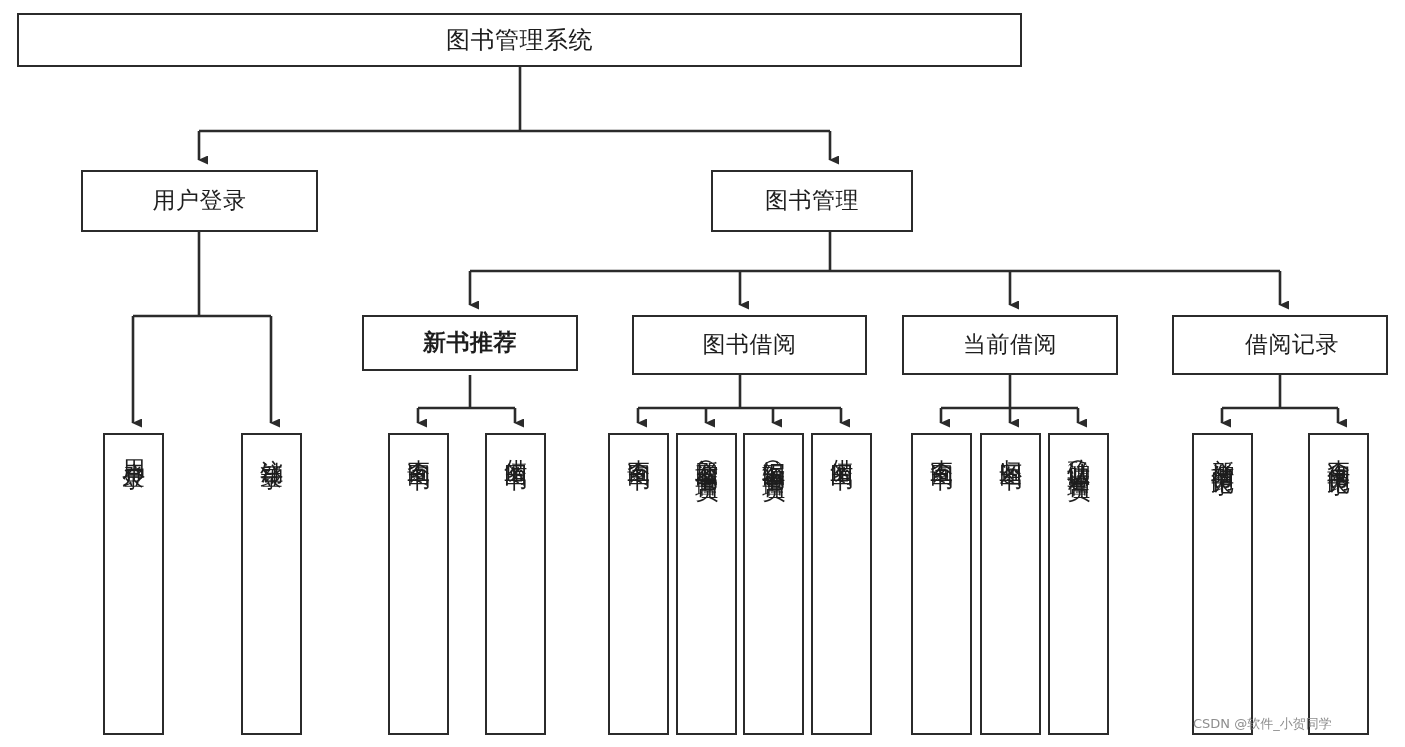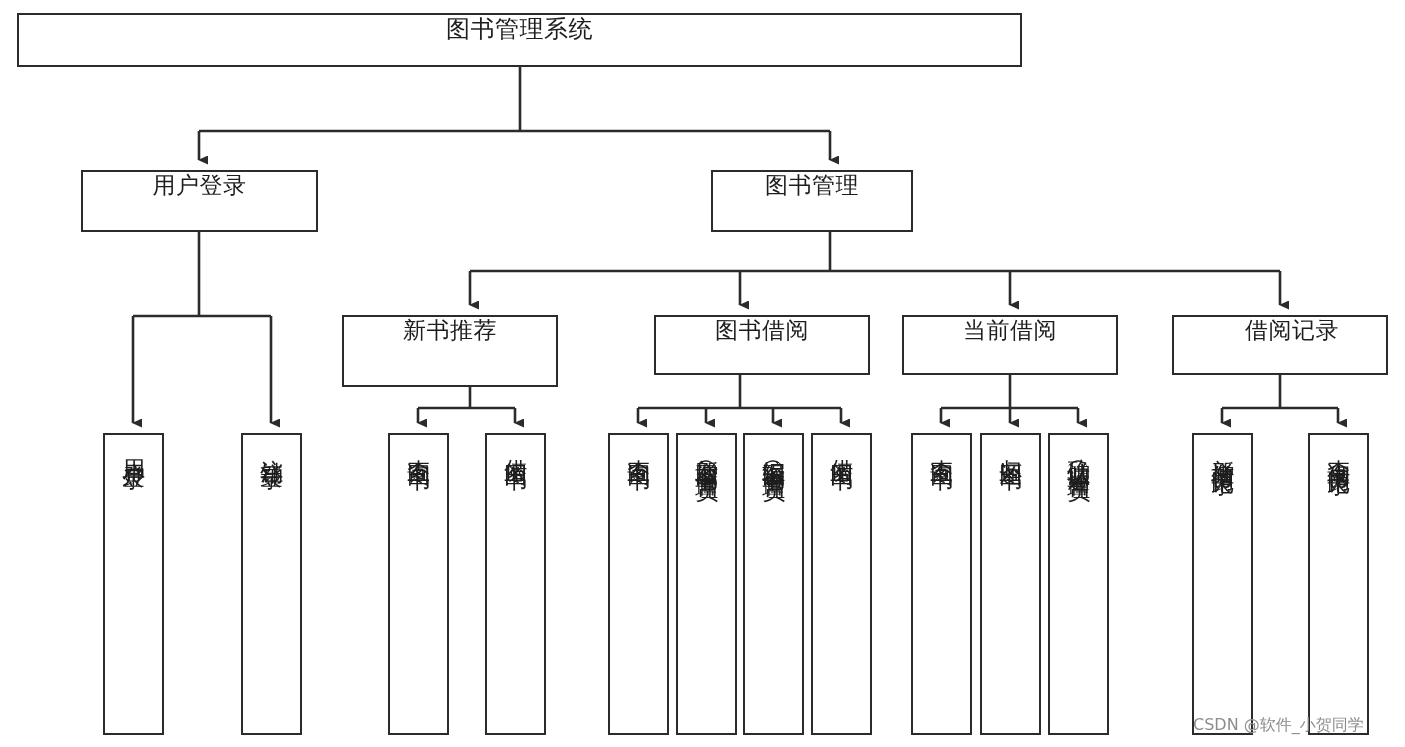--- a/index.html
+++ b/index.html
@@ -24,20 +24,21 @@
     width: 1405px;
     height: 747px;
   }
   .node {
     position: absolute;
     box-sizing: border-box;
     border: 2.5px solid #2b2b2b;
     background: #ffffff;
     color: #1d1d1d;
     display: flex;
+    align-items: center;
     justify-content: center;
     z-index: 2;
   }
   .node-label {
     display: block;
     text-align: center;
     letter-spacing: 0.5px;
   }
   .node.horizontal .node-label {
     font-size: 23px;
@@ -54,21 +55,21 @@
   .node.vertical .node-label {
     writing-mode: vertical-rl;
     text-orientation: upright;
     font-size: 23px;
     line-height: 1.28;
     letter-spacing: 3px;
     max-height: 290px;
   }
   .watermark {
     position: absolute;
-    font-size: 16px;
+    font-size: 13px;
     color: #8d8d8d;
     white-space: nowrap;
     z-index: 3;
     font-family: "DejaVu Sans", "Liberation Sans", sans-serif;
   }
 </style>
 </head>
 <body>
 
 <div id="canvas">
@@ -127,24 +128,24 @@
     <span class="node-label">图书管理系统</span>
   </div>
 
   <div class="node horizontal" style="left:81px; top:170px; width:237px; height:62px;">
     <span class="node-label">用户登录</span>
   </div>
   <div class="node horizontal" style="left:711px; top:170px; width:202px; height:62px;">
     <span class="node-label">图书管理</span>
   </div>
 
-  <div class="node horizontal" style="left:342px; top:315px; width:216px; height:72px;">
+  <div class="node horizontal" style="left:362px; top:315px; width:216px; height:56px;font-weight:bold;">
     <span class="node-label">新书推荐</span>
   </div>
-  <div class="node horizontal" style="left:654px; top:315px; width:216px; height:60px;">
+  <div class="node horizontal" style="left:632px; top:315px; width:235px; height:60px;">
     <span class="node-label">图书借阅</span>
   </div>
   <div class="node horizontal" style="left:902px; top:315px; width:216px; height:60px;">
     <span class="node-label">当前借阅</span>
   </div>
   <div class="node horizontal" style="left:1172px; top:315px; width:216px; height:60px;padding-left:24px;">
     <span class="node-label">借阅记录</span>
   </div>
 
   <div class="node vertical" style="left:103px; top:433px; width:61px; height:302px;">

